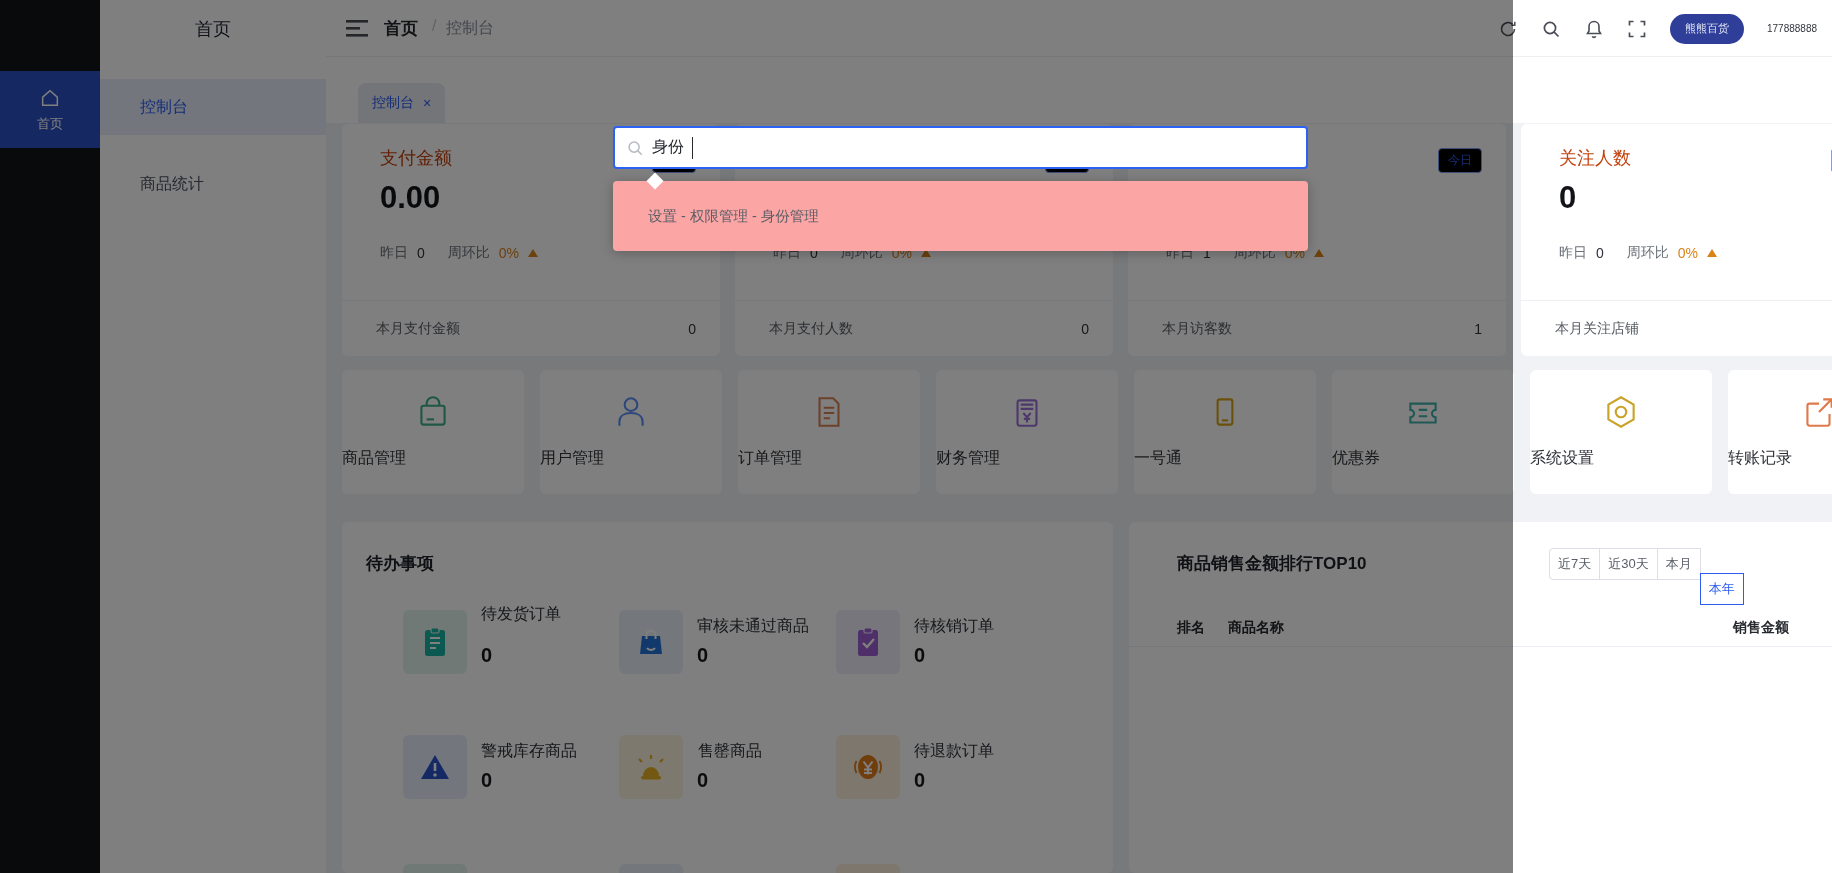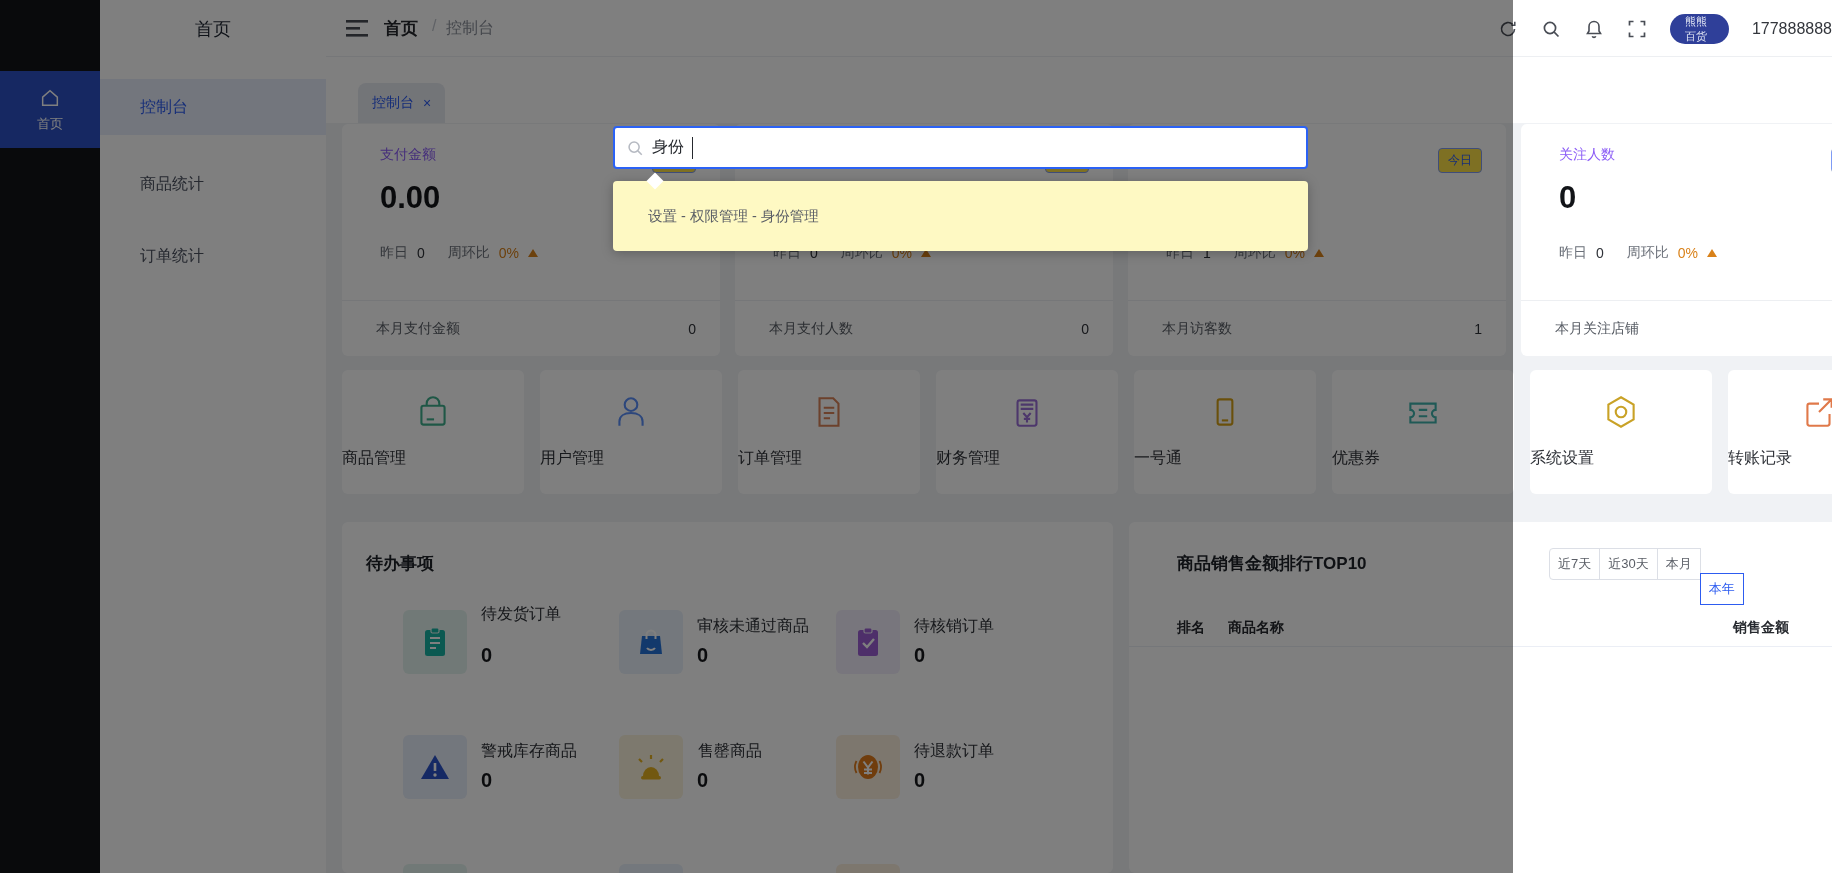--- a/index.html
+++ b/index.html
@@ -33,42 +33,42 @@
     border-bottom:1px solid #edeff2; z-index:5; }
   .hamburger { position:absolute; left:20px; top:20px; width:22px; height:17px; cursor:pointer; }
   .crumb-home { position:absolute; left:58px; top:17px; font-size:17px; font-weight:bold; color:#26292e; }
   .crumb-sep  { position:absolute; left:106px; top:17px; font-size:16px; color:#c0c4cc; }
   .crumb-cur  { position:absolute; left:120px; top:18px; font-size:16px; color:#8a8f99; }
   .topbar-right { position:absolute; left:1172px; top:0; height:57px; display:flex;
     align-items:center; gap:23px; }
   .tb-icon { width:20px; height:20px; display:inline-flex; cursor:pointer; }
   .store-pill { height:30px; padding:0 15px; border-radius:16px; background:#2f3f99;
     color:#e4e8f5; font-size:11px; display:flex; align-items:center; cursor:pointer; }
-  .phone { font-size:16px; color:#33363c; white-space:nowrap; }
+  .phone { font-size:10px; color:#33363c; white-space:nowrap; }
 
   
   .tabbar { left:326px; top:57px; width:1506px; height:66px; background:#fff; z-index:4; }
   .tab { position:absolute; left:32px; top:26px; height:40px; padding:0 14px;
     background:#e7eaf1; border-radius:8px 8px 0 0; display:flex; align-items:center;
     gap:9px; color:#2d5cf0; font-size:14px; cursor:pointer; }
   .tab-close { font-size:14px; color:#2d5cf0; cursor:pointer; }
 
   
   .card { position:absolute; top:124px; width:378px; height:232px; background:#fff;
     border-radius:6px; }
-  .card-title { position:absolute; left:38px; top:22px; font-size:14px; color:#8b5cf6; }
+  .card-title { position:absolute; left:38px; top:22px; font-size:18px; color:#c2410c; }
   .card-value { position:absolute; left:38px; top:56px; font-size:31px; font-weight:bold; color:#121418; }
   .card-sub { position:absolute; left:38px; top:120px; font-size:14px; color:#6b7079;
     display:flex; align-items:center; gap:9px; }
   .sub-num { color:#2f3238; }
   .wow-val { color:#d9821a; }
   .tri-up { width:0; height:0; border-left:5px solid transparent; border-right:5px solid transparent;
     border-bottom:8px solid #d9821a; display:inline-block; }
   .badge { position:absolute; right:24px; top:24px; padding:3px 9px; font-size:12px;
-    color:#2d5cf0; border:1px solid #7e9bf5; border-radius:4px; background:#fde047; }
+    color:#2d5cf0; border:1px solid #7e9bf5; border-radius:4px; background:#000000; }
   .card-foot { position:absolute; left:0; bottom:0; width:100%; height:56px;
     border-top:1px solid #edeff2; display:flex; align-items:center;
     justify-content:space-between; padding:0 24px 0 34px; font-size:14px; color:#565b63; }
   .card-foot .fv { color:#2f3238; }
 
   
   .sc { position:absolute; top:370px; width:182px; height:124px; background:#fff;
     border-radius:6px; cursor:pointer; }
   .sc svg { position:absolute; left:71px; top:22px; }
   .sc-label { position:absolute; left:0; top:78px; width:100%; text-align:left;
@@ -96,21 +96,21 @@
     border-bottom:1px solid #ebeef5; font-size:14px; font-weight:bold; color:#26292e; }
   .th { position:absolute; top:9px; }
 
   
   .overlay { left:0; top:0; width:1513px; height:873px; background:rgba(0,0,0,0.5); z-index:50; }
   .search-box { left:613px; top:126px; width:695px; height:43px; background:#fff;
     border:2px solid #2b62f5; border-radius:4px; z-index:60; display:flex;
     align-items:center; padding-left:11px; gap:8px; }
   .search-text { font-size:16px; color:#26292e; }
   .caret { width:1px; height:22px; background:#26292e; }
-  .search-drop { left:613px; top:181px; width:695px; height:70px; background:#fef9c3;
+  .search-drop { left:613px; top:181px; width:695px; height:70px; background:#fca5a5;
     border-radius:4px; box-shadow:0 2px 12px rgba(0,0,0,0.25); z-index:60; }
   .drop-arrow { position:absolute; left:36px; top:-6px; width:12px; height:12px;
     background:#fff; transform:rotate(45deg); }
   .drop-item { position:absolute; left:35px; top:0; height:70px; display:flex;
     align-items:center; font-size:14.5px; color:#5a5e66; cursor:pointer; }
 </style>
 </head>
 <body>
 
 <div id="screen">
@@ -121,21 +121,20 @@
         <path d="M4 11 L12 4 L20 11 V20 H4 Z"></path>
       </svg>
       <span>首页</span>
     </div>
   </div>
 
   <div class="abs sidebar">
     <div class="sidebar-title">首页</div>
     <div class="menu-item active" style="top:79px;">控制台</div>
     <div class="menu-item" style="top:156px;">商品统计</div>
-    <div class="menu-item" style="top:228px;">订单统计</div>
   </div>
 
   <div class="abs topbar">
     <svg class="hamburger" viewBox="0 0 22 17">
       <rect x="0" y="0" width="22" height="2.6" fill="#494d55"></rect>
       <rect x="0" y="7" width="14" height="2.6" fill="#494d55"></rect>
       <rect x="0" y="14" width="22" height="2.6" fill="#494d55"></rect>
     </svg>
     <span class="crumb-home">首页</span>
     <span class="crumb-sep">/</span>

